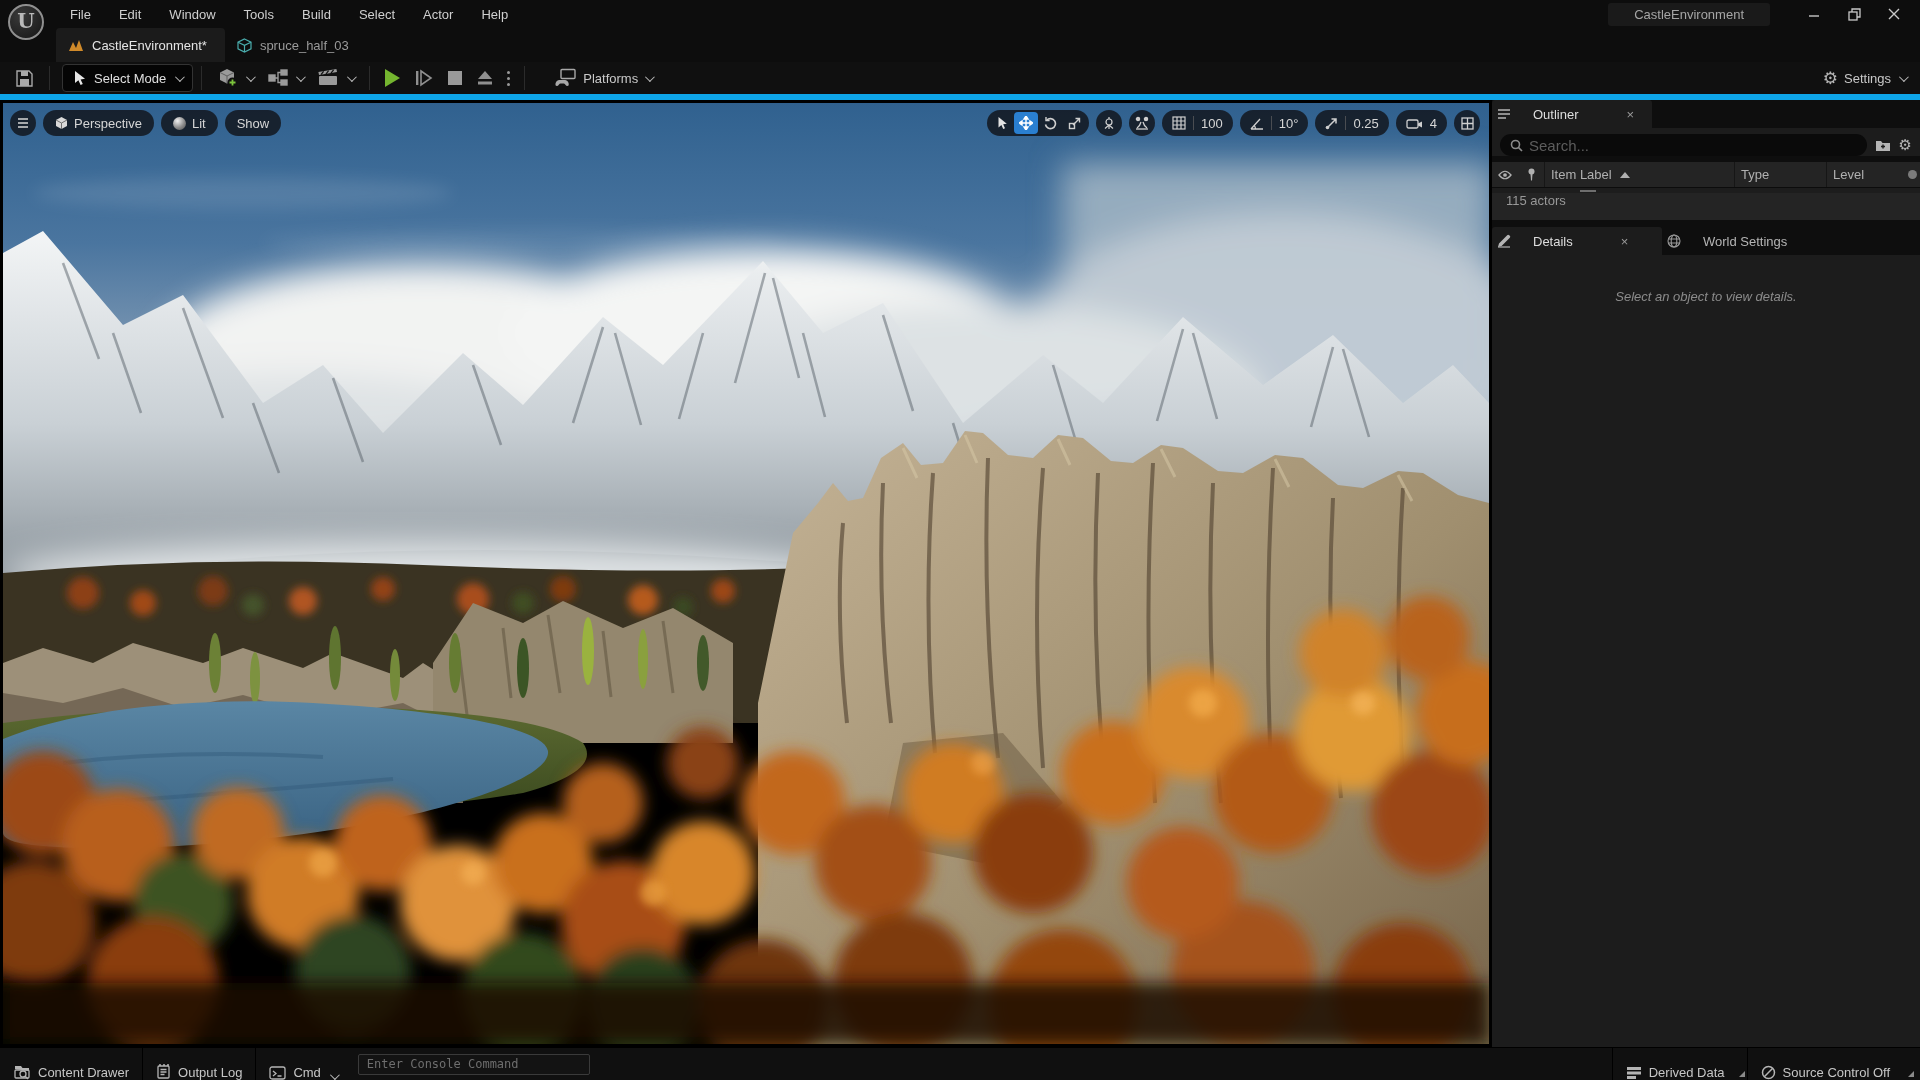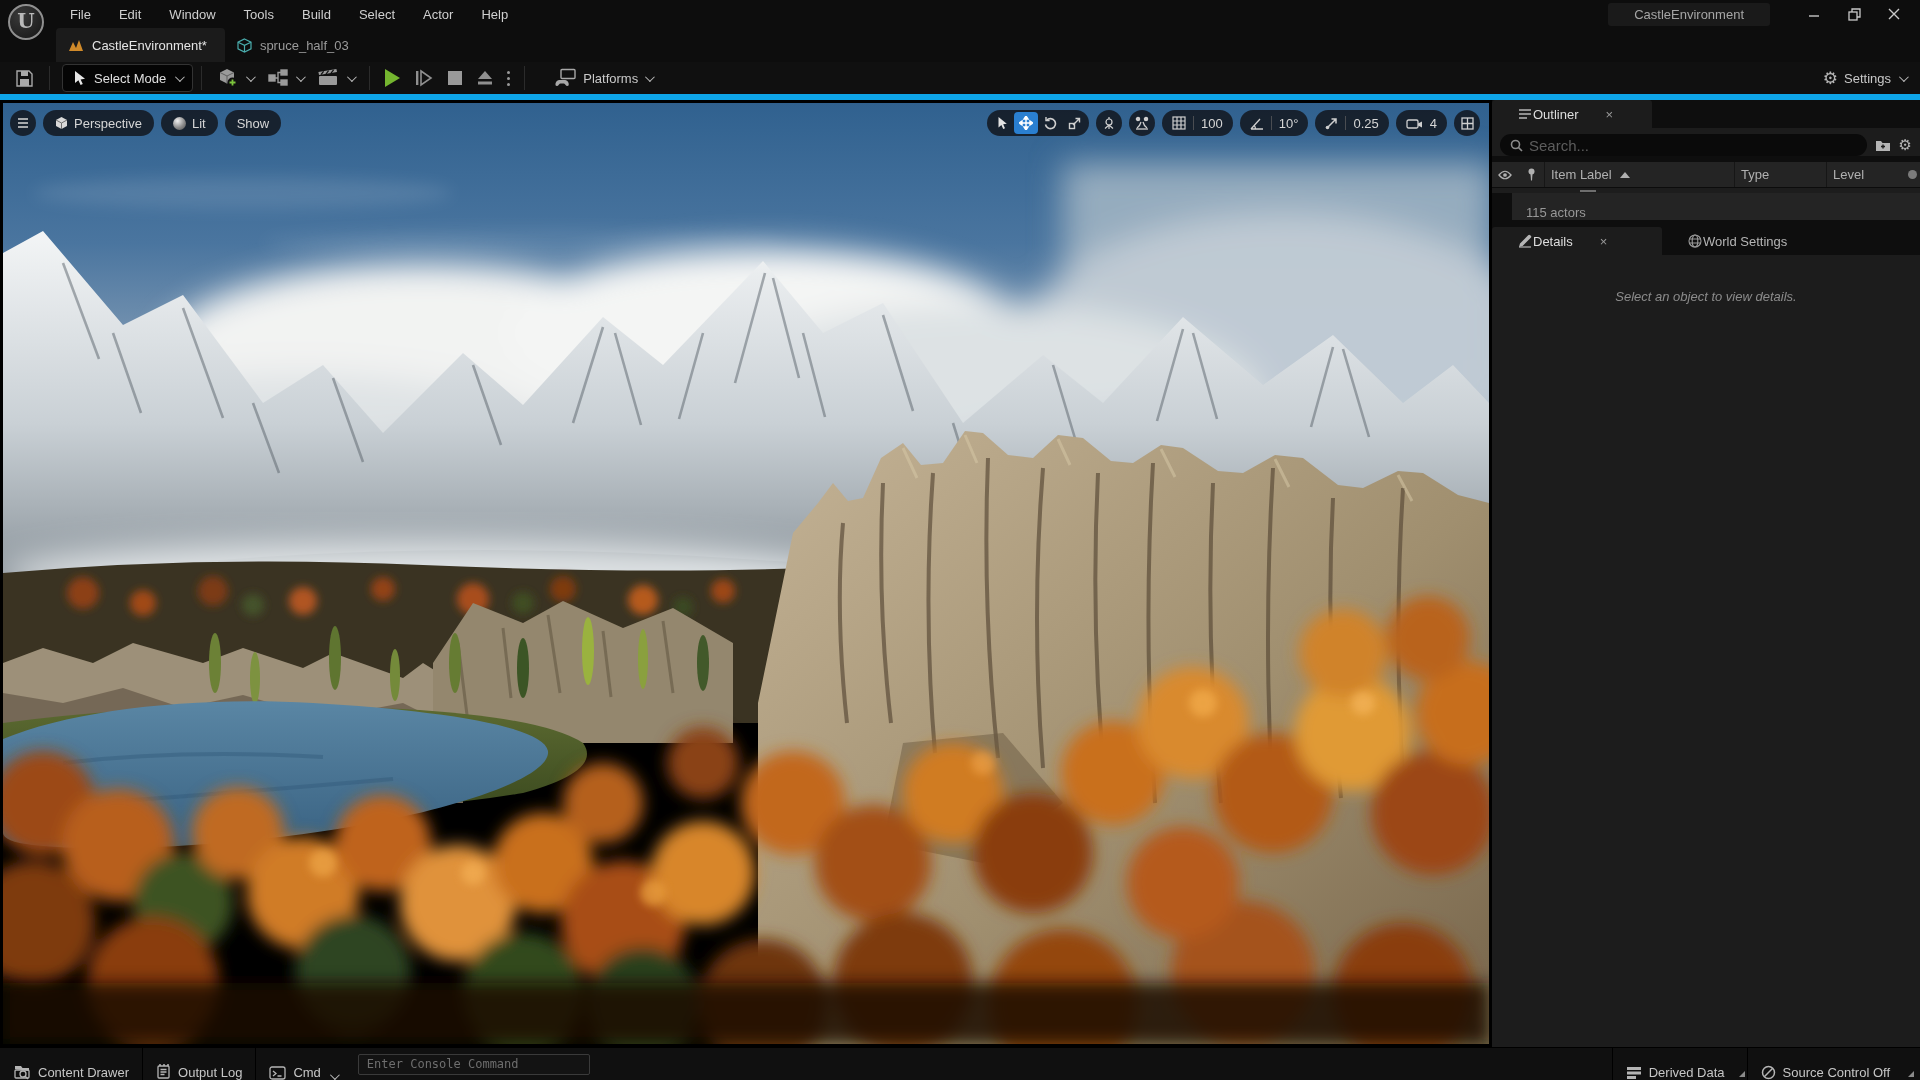--- a/index.html
+++ b/index.html
@@ -61,21 +61,21 @@
         padding:0 3px;}
   .ticon{width:24px;height:22px;display:flex;align-items:center;justify-content:center;border-radius:4px;color:#cfcfcf;}
   .ticon.active{background:var(--accent-blue,#2a7fd0);color:#fff;}
   .snap-pill{background:rgba(16,18,22,.8);border-radius:13px;height:26px;display:flex;align-items:center;
         padding:0 10px;gap:7px;color:#d6d6d6;}
   .snap-div{width:1px;height:14px;background:#4a4d52;}
 
   
   .rightpanel{position:absolute;left:1492px;top:100px;width:428px;height:947px;background:#0e0e0e;}
   .ptabstrip{height:28px;display:flex;align-items:stretch;background:#0e0e0e;}
-  .ptab{display:flex;align-items:center;gap:1px;padding:0 26px;color:#b5b5b5;}
+  .ptab{display:flex;align-items:center;gap:22px;padding:0 5px;color:#b5b5b5;}
   .ptab.active{background:var(--panel-bg,#1c1c1c);border-radius:3px 3px 0 0;color:#dedede;}
   .ptab .closex{margin-left:26px;color:#9a9a9a;font-size:13px;}
   .outliner-body{background:var(--panel-bg,#1c1c1c);padding:6px 8px 0 8px;}
   .searchrow{display:flex;align-items:center;gap:8px;}
   .searchbox{flex:1;display:flex;align-items:center;gap:6px;background:#0a0a0a;border-radius:11px;
         height:22px;padding:0 10px;}
   .searchbox input{flex:1;background:transparent;border:none;outline:none;color:#fca5a5;font-size:15px;
         font-family:"Liberation Sans",sans-serif;}
   .searchbox input::placeholder{color:#5d5d5d;}
   .icon-btn{color:#b5b5b5;display:flex;align-items:center;}
@@ -85,21 +85,21 @@
   .col-eye{width:26px;justify-content:center;}
   .col-pin{width:26px;justify-content:center;}
   .col-item{width:190px;border-left:1px solid #161616;}
   .col-type{width:92px;border-left:1px solid #161616;}
   .col-level{flex:1;border-left:1px solid #161616;}
   .sort-arrow{width:0;height:0;border-left:5px solid transparent;border-right:5px solid transparent;
         border-bottom:6px solid #b0b0b0;margin-left:4px;}
   .scroll-dot{position:absolute;right:3px;top:8px;width:9px;height:9px;border-radius:50%;background:#7b7b7b;}
   .clipped-row{height:5px;background:#1d1d1d;position:relative;overflow:hidden;}
   .clipped-row i{position:absolute;left:88px;top:2px;width:16px;height:2px;background:#6e6e6e;}
-  .actors-row{height:27px;background:#242424;display:flex;align-items:flex-end;padding:0 14px;color:#989898;margin-left:20px;}
+  .actors-row{height:27px;background:#242424;display:flex;align-items:flex-start;padding:0 14px;color:#989898;}
   .panel-divider{height:7px;background:#0e0e0e;}
   .details-body{background:var(--panel-bg,#1c1c1c);height:792px;display:flex;justify-content:center;}
   .empty-hint{margin-top:34px;font-style:italic;color:#8b8b8b;}
 
   
   .statusbar{position:absolute;left:0;top:1047px;width:1920px;height:33px;background:#101010;
         border-top:1px solid #000;display:flex;align-items:center;}
   .sb-btn{display:flex;align-items:flex-end;gap:7px;padding:0 13px;height:100%;color:#c6c6c6;position:relative;}
   .sb-sep{width:1px;height:100%;background:#000;}
   .console-input{width:232px;height:21px;background:#131313;border:1px solid #3a3a3a;border-radius:2px;

